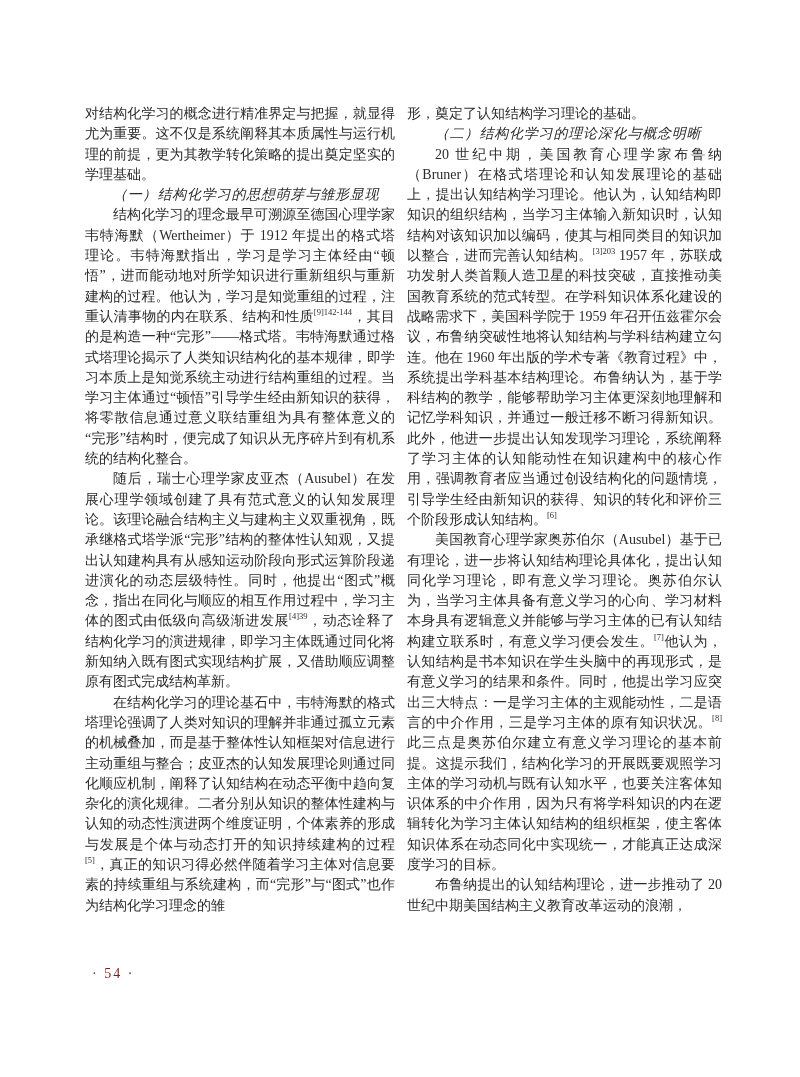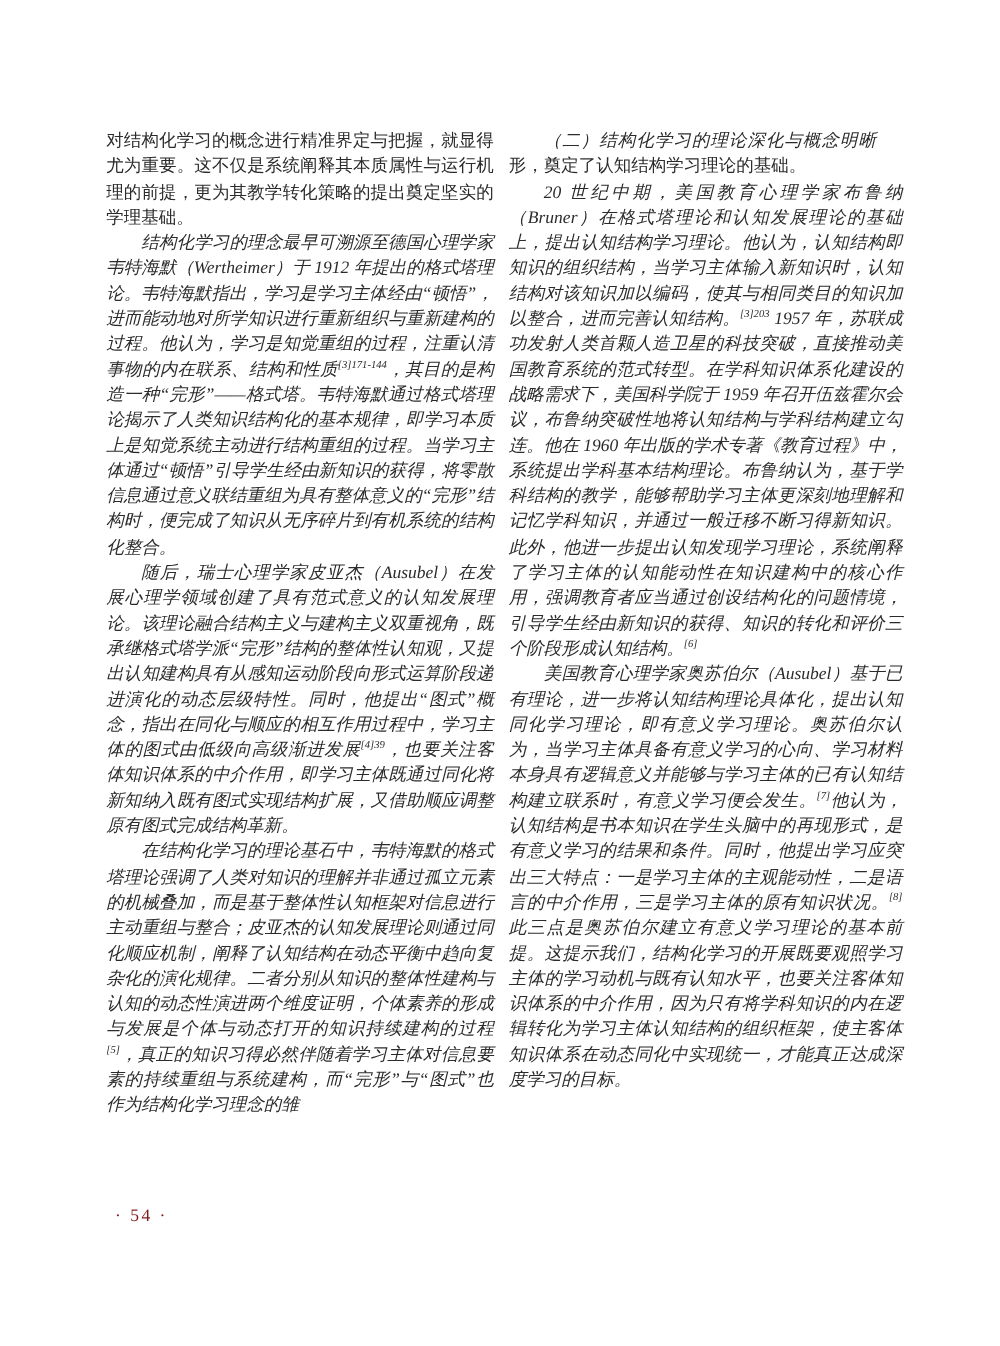--- a/index.html
+++ b/index.html
@@ -30,21 +30,21 @@
     line-height: 20.3px;
     text-align: justify;
     text-justify: inter-character;
   }
   .col-left  { width: 310px; }
   .col-right { width: 315px; }
   .block {
     margin: 0;
     padding: 0;
   }
-  .indent { text-indent: 2em; font-style: italic; }
+  .indent { text-indent: 2em; }
   .heading {
     font-style: italic;
     text-indent: 2em;
     letter-spacing: 0.8px;
   }
   sup {
     font-size: 8.5px;
     line-height: 0;
     vertical-align: super;
     letter-spacing: 0;
@@ -59,28 +59,30 @@
   }
 </style>
 </head>
 <body>
 
 <div class="page">
   <div class="content">
 
     <div class="col col-left">
       <p class="block"><span>对结构化学习的概念进行精准界定与把握，就显得尤为重要。这不仅是系统阐释其本质属性与运行机理的前提，更为其教学转化策略的提出奠定坚实的学理基础。</span></p>
-      <p class="block indent"><span>结构化学习的理念最早可溯源至德国心理学家韦特海默（Wertheimer）于 1912 年提出的格式塔理论。韦特海默指出，学习是学习主体经由“顿悟”，进而能动地对所学知识进行重新组织与重新建构的过程。他认为，学习是知觉重组的过程，注重认清事物的内在联系、结构和性质</span><sup>[3]171-144</sup><span>，其目的是构造一种“完形”——格式塔。韦特海默通过格式塔理论揭示了人类知识结构化的基本规律，即学习本质上是知觉系统主动进行结构重组的过程。当学习主体通过“顿悟”引导学生经由新知识的获得，将零散信息通过意义联结重组为具有整体意义的“完形”结构时，便完成了知识从无序碎片到有机系统的结构化整合。</span></p>
-      <p class="block indent"><span>随后，瑞士心理学家皮亚杰（Ausubel）在发展心理学领域创建了具有范式意义的认知发展理论。该理论融合结构主义与建构主义双重视角，既承继格式塔学派“完形”结构的整体性认知观，又提出认知建构具有从感知运动阶段向形式运算阶段递进演化的动态层级特性。同时，他提出“图式”概念，指出在同化与顺应的相互作用过程中，学习主体的图式由低级向高级渐进发展</span><sup>[4]39</sup><span>，也要关注客体知识体系的中介作用，即学习主体既通过同化将新知纳入既有图式实现结构扩展，又借助顺应调整原有图式完成结构革新。</span></p>
+      <p class="block heading"><span>（一）结构化学习的思想萌芽与雏形显现</span></p>
+      <p class="block indent"><span>结构化学习的理念最早可溯源至德国心理学家韦特海默（Wertheimer）于 1912 年提出的格式塔理论。韦特海默指出，学习是学习主体经由“顿悟”，进而能动地对所学知识进行重新组织与重新建构的过程。他认为，学习是知觉重组的过程，注重认清事物的内在联系、结构和性质</span><sup>[9]142-144</sup><span>，其目的是构造一种“完形”——格式塔。韦特海默通过格式塔理论揭示了人类知识结构化的基本规律，即学习本质上是知觉系统主动进行结构重组的过程。当学习主体通过“顿悟”引导学生经由新知识的获得，将零散信息通过意义联结重组为具有整体意义的“完形”结构时，便完成了知识从无序碎片到有机系统的结构化整合。</span></p>
+      <p class="block indent"><span>随后，瑞士心理学家皮亚杰（Ausubel）在发展心理学领域创建了具有范式意义的认知发展理论。该理论融合结构主义与建构主义双重视角，既承继格式塔学派“完形”结构的整体性认知观，又提出认知建构具有从感知运动阶段向形式运算阶段递进演化的动态层级特性。同时，他提出“图式”概念，指出在同化与顺应的相互作用过程中，学习主体的图式由低级向高级渐进发展</span><sup>[4]39</sup><span>，动态诠释了结构化学习的演进规律，即学习主体既通过同化将新知纳入既有图式实现结构扩展，又借助顺应调整原有图式完成结构革新。</span></p>
       <p class="block indent"><span>在结构化学习的理论基石中，韦特海默的格式塔理论强调了人类对知识的理解并非通过孤立元素的机械叠加，而是基于整体性认知框架对信息进行主动重组与整合；皮亚杰的认知发展理论则通过同化顺应机制，阐释了认知结构在动态平衡中趋向复杂化的演化规律。二者分别从知识的整体性建构与认知的动态性演进两个维度证明，个体素养的形成与发展是个体与动态打开的知识持续建构的过程</span><sup>[5]</sup><span>，真正的知识习得必然伴随着学习主体对信息要素的持续重组与系统建构，而“完形”与“图式”也作为结构化学习理念的雏</span></p>
     </div>
 
     <div class="col col-right">
+      <p class="block"><span>形，奠定了认知结构学习理论的基础。</span></p>
       <p class="block heading"><span>（二）结构化学习的理论深化与概念明晰</span></p>
-      <p class="block"><span>形，奠定了认知结构学习理论的基础。</span></p>
       <p class="block indent"><span>20 世纪中期，美国教育心理学家布鲁纳（Bruner）在格式塔理论和认知发展理论的基础上，提出认知结构学习理论。他认为，认知结构即知识的组织结构，当学习主体输入新知识时，认知结构对该知识加以编码，使其与相同类目的知识加以整合，进而完善认知结构。</span><sup>[3]203</sup><span> 1957 年，苏联成功发射人类首颗人造卫星的科技突破，直接推动美国教育系统的范式转型。在学科知识体系化建设的战略需求下，美国科学院于 1959 年召开伍兹霍尔会议，布鲁纳突破性地将认知结构与学科结构建立勾连。他在 1960 年出版的学术专著《教育过程》中，系统提出学科基本结构理论。布鲁纳认为，基于学科结构的教学，能够帮助学习主体更深刻地理解和记忆学科知识，并通过一般迁移不断习得新知识。此外，他进一步提出认知发现学习理论，系统阐释了学习主体的认知能动性在知识建构中的核心作用，强调教育者应当通过创设结构化的问题情境，引导学生经由新知识的获得、知识的转化和评价三个阶段形成认知结构。</span><sup>[6]</sup></p>
       <p class="block indent"><span>美国教育心理学家奥苏伯尔（Ausubel）基于已有理论，进一步将认知结构理论具体化，提出认知同化学习理论，即有意义学习理论。奥苏伯尔认为，当学习主体具备有意义学习的心向、学习材料本身具有逻辑意义并能够与学习主体的已有认知结构建立联系时，有意义学习便会发生。</span><sup>[7]</sup><span>他认为，认知结构是书本知识在学生头脑中的再现形式，是有意义学习的结果和条件。同时，他提出学习应突出三大特点：一是学习主体的主观能动性，二是语言的中介作用，三是学习主体的原有知识状况。</span><sup>[8]</sup><span>此三点是奥苏伯尔建立有意义学习理论的基本前提。这提示我们，结构化学习的开展既要观照学习主体的学习动机与既有认知水平，也要关注客体知识体系的中介作用，因为只有将学科知识的内在逻辑转化为学习主体认知结构的组织框架，使主客体知识体系在动态同化中实现统一，才能真正达成深度学习的目标。</span></p>
+      <p class="block indent"><span>布鲁纳提出的认知结构理论，进一步推动了 20 世纪中期美国结构主义教育改革运动的浪潮，</span></p>
     </div>
 
   </div>
 
   <div class="page-number">· 54 ·</div>
 </div>
 
 </body></html>

